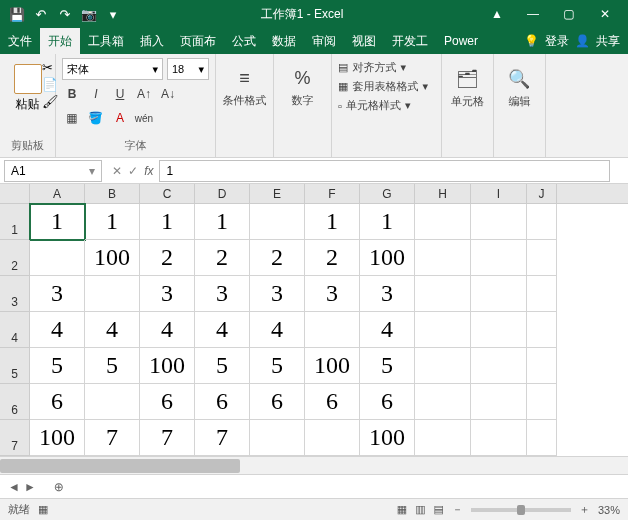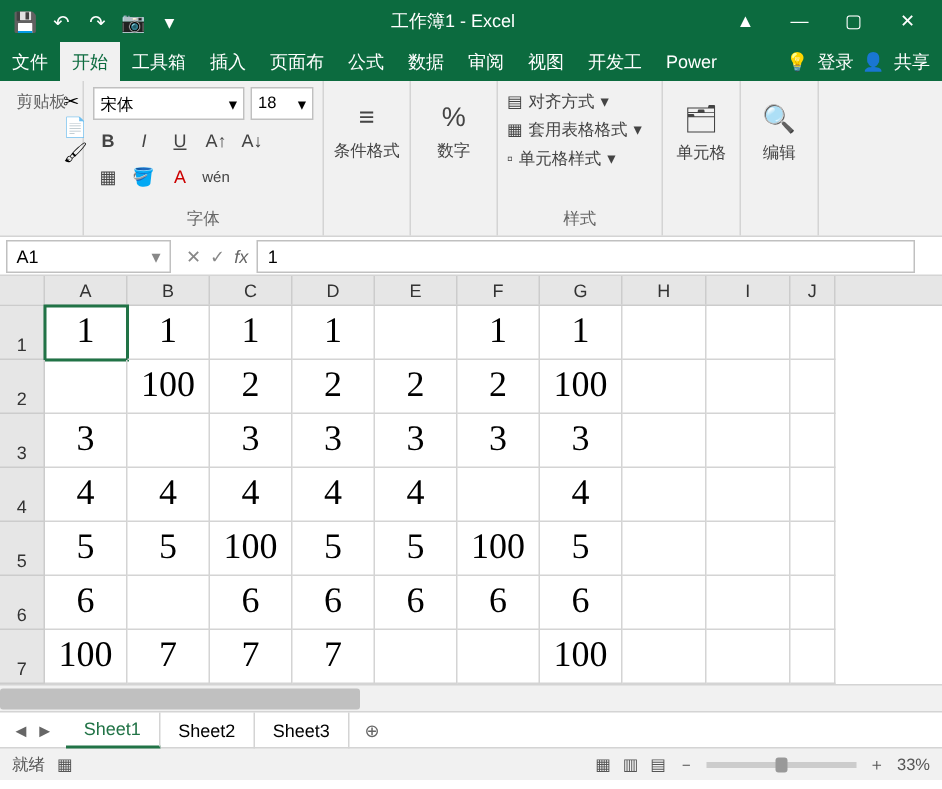--- a/index.html
+++ b/index.html
@@ -23,21 +23,21 @@
 .fontgrp{width:160px}
 .fontrow{display:flex;gap:4px;margin-bottom:4px;align-items:center}
 .combo{height:22px;background:#fff;border:1px solid #c0c0c0;display:flex;align-items:center;padding:0 4px;font-size:11px}
 .btn{width:20px;height:20px;display:flex;align-items:center;justify-content:center;color:#444}
 .aligngrp,.numgrp{width:58px}
 .bigbtn{height:60px;display:flex;flex-direction:column;align-items:center;justify-content:center;gap:4px;font-size:11px;color:#444}
 .stylegrp{width:110px}
 .styleitem{display:flex;align-items:center;gap:4px;font-size:11px;color:#444;padding:2px 0}
 .cellgrp,.editgrp{width:52px}
 .formulabar{height:26px;background:#fff;border-bottom:1px solid #d4d4d4;display:flex;align-items:center}
-.namebox{width:110px;height:22px;border:1px solid #c0c0c0;margin:0 4px;padding:0 6px;display:flex;align-items:center;font-size:12px;background:#fff}
+.namebox{width:98px;height:22px;border:1px solid #c0c0c0;margin:0 4px;padding:0 6px;display:flex;align-items:center;font-size:12px;background:#fff}
 .fbtns{display:flex;gap:6px;padding:0 6px;color:#888}
 .fx{font-style:italic;color:#666}
 .finput{flex:1;height:22px;border:1px solid #c0c0c0;margin-right:18px;padding:0 6px;display:flex;align-items:center;font-size:12px}
 .grid{position:relative}
 .colhdr{display:flex;height:20px;background:#e6e6e6;border-bottom:1px solid #ccc}
 .corner{width:30px;border-right:1px solid #ccc;background:#e6e6e6}
 .ch{border-right:1px solid #ccc;display:flex;align-items:center;justify-content:center;color:#333;font-size:12px}
 .rows{}
 .row{display:flex;height:36px}
 .rh{width:30px;background:#e6e6e6;border-right:1px solid #ccc;border-bottom:1px solid #ccc;display:flex;align-items:flex-end;justify-content:center;font-size:12px;color:#333;padding-bottom:2px}
@@ -90,20 +90,24 @@
     <div class="right">
     <span>💡</span>
     <span>登录</span>
     <span>👤</span>
     <span>共享</span>
   </div>
 </div>
 
 <div class="ribbon">
   <div class="group clip">
+    <div class="big">
+      <div class="clipicon"></div>
+      <span>粘贴</span>
+    </div>
     <div style="display:flex;flex-direction:column;gap:2px;position:absolute;margin-left:36px;margin-top:2px">
       <span style="font-size:13px">✂</span>
       <span style="font-size:13px">📄</span>
       <span style="font-size:13px">🖌</span>
     </div>
     <div class="glabel">剪贴板</div>
   </div>
   <div class="group fontgrp">
     <div>
       <div class="fontrow">
@@ -157,21 +161,20 @@
           <span>▦</span>
           <span>套用表格格式</span>
           <span>▾</span>
         </div>
       <div class="styleitem">
           <span>▫</span>
           <span>单元格样式</span>
           <span>▾</span>
         </div>
     </div>
-    <div class="glabel">样式</div>
   </div>
   <div class="group cellgrp">
     <div class="bigbtn">
       <span style="font-size:18px">🗂</span>
       <span>单元格</span>
     </div>
     <div class="glabel"></div>
   </div>
   <div class="group editgrp">
     <div class="bigbtn">
@@ -308,25 +311,20 @@
   <div class="sb-track">
       <div class="sb-thumb"></div>
     </div>
 </div>
 
 <div class="sheetbar">
   <div class="navbtns">
     <span>◄</span>
     <span>►</span>
   </div>
-  <div id="sheets" style="display:flex">
-      <div class="stab active">Sheet1</div>
-      <div class="stab">Sheet2</div>
-      <div class="stab">Sheet3</div>
-    </div>
   <span style="padding:0 10px;color:#666">⊕</span>
 </div>
 
 <div class="statusbar">
   <span>就绪</span>
   <span style="margin-left:8px">▦</span>
   <div class="right">
     <span>▦</span>
     <span>▥</span>
     <span>▤</span>

